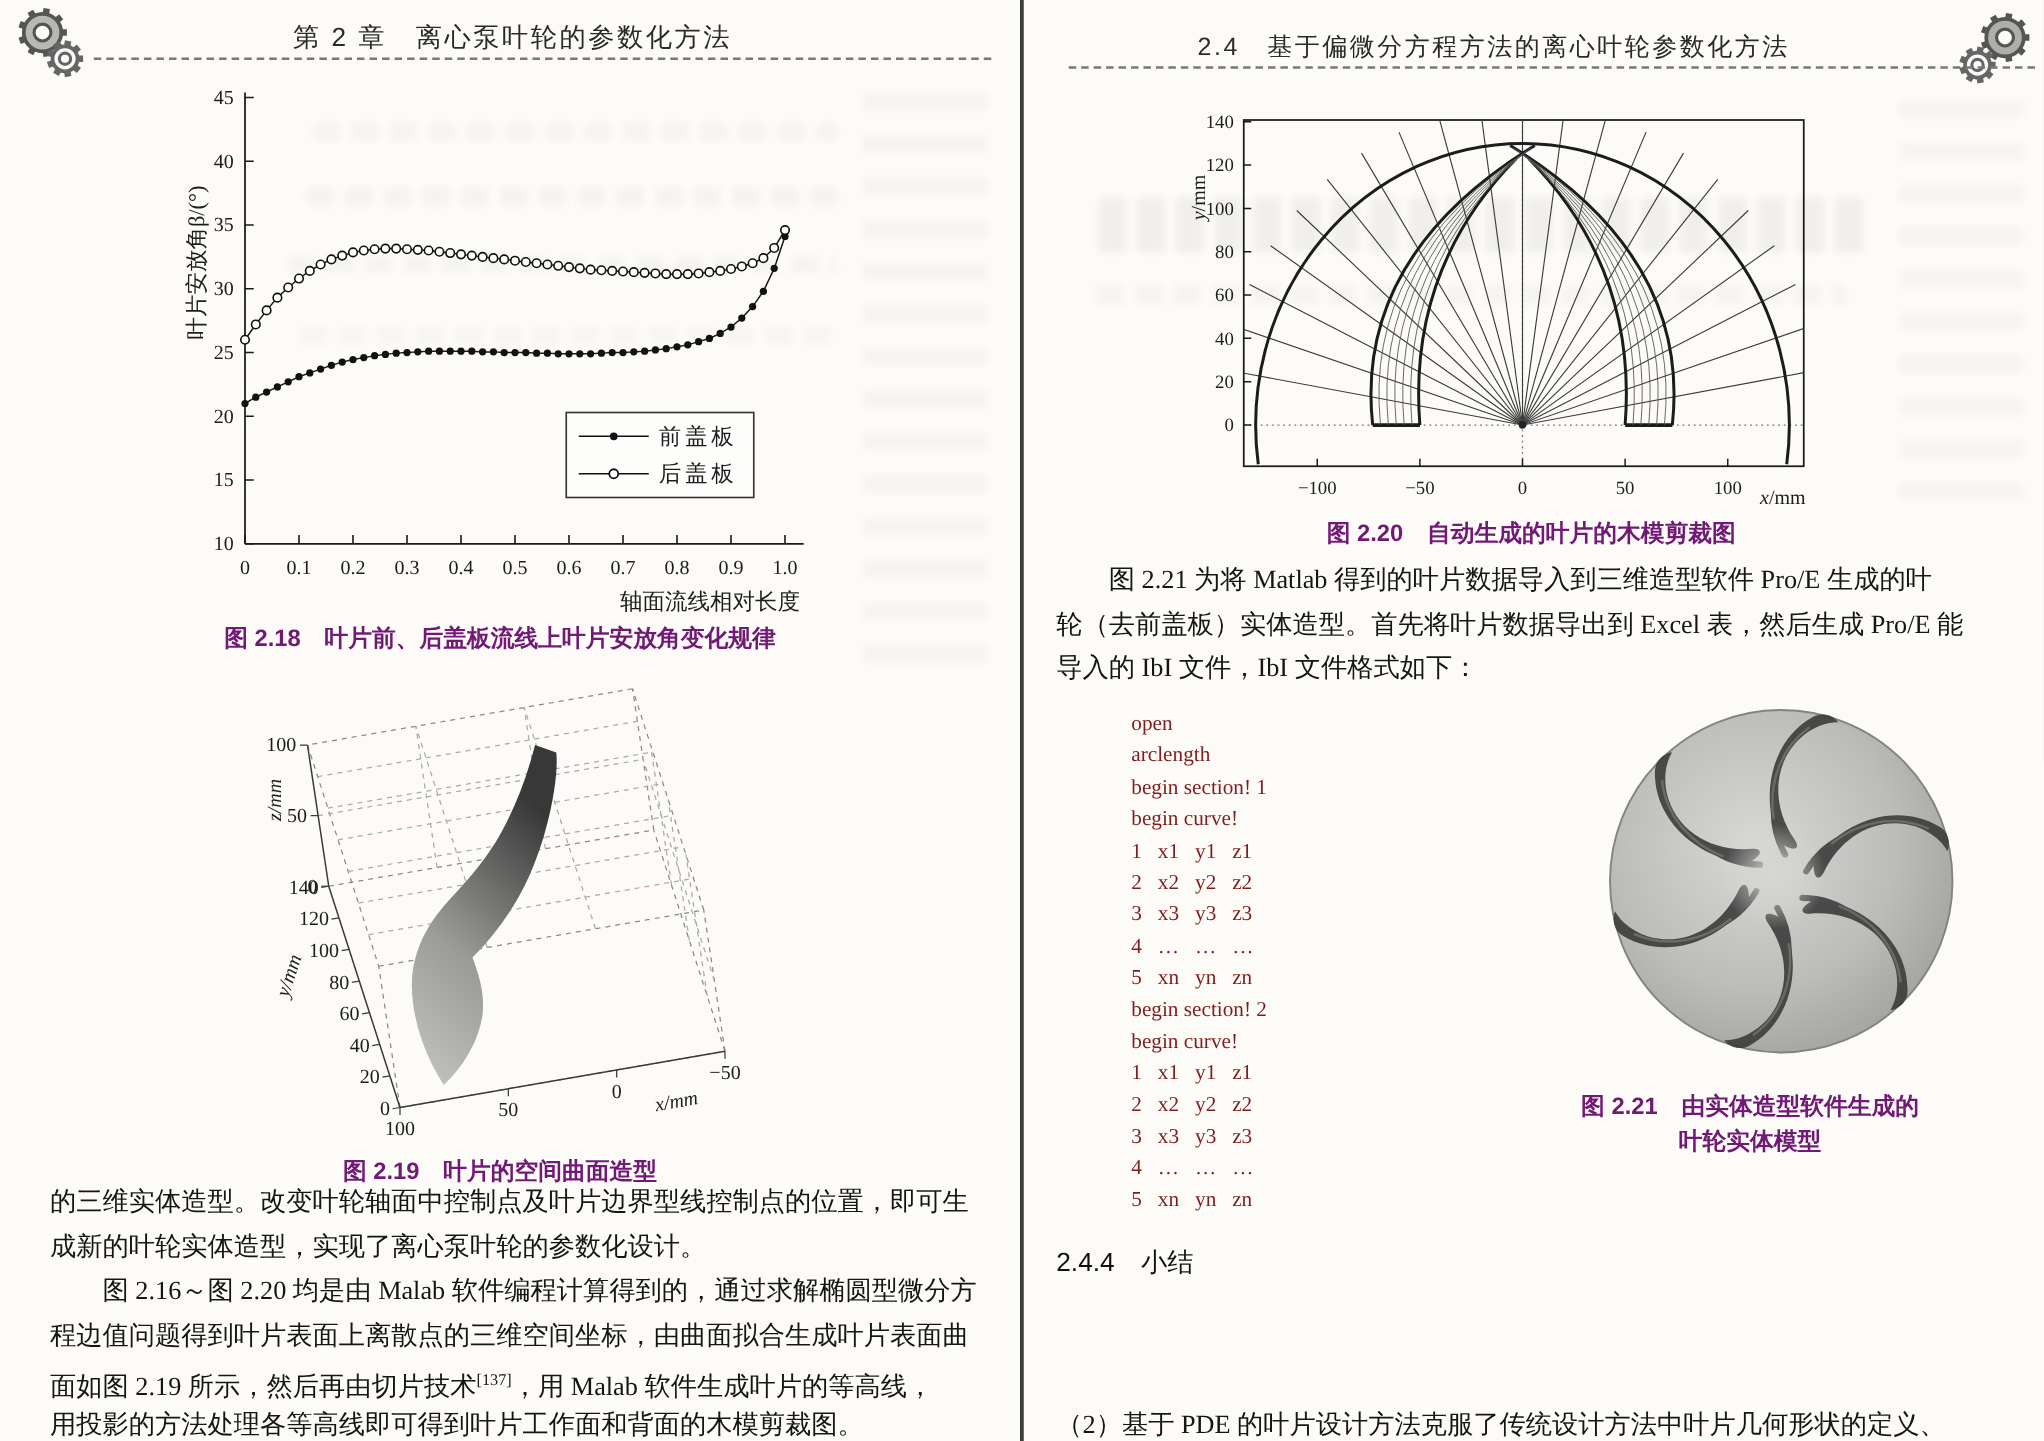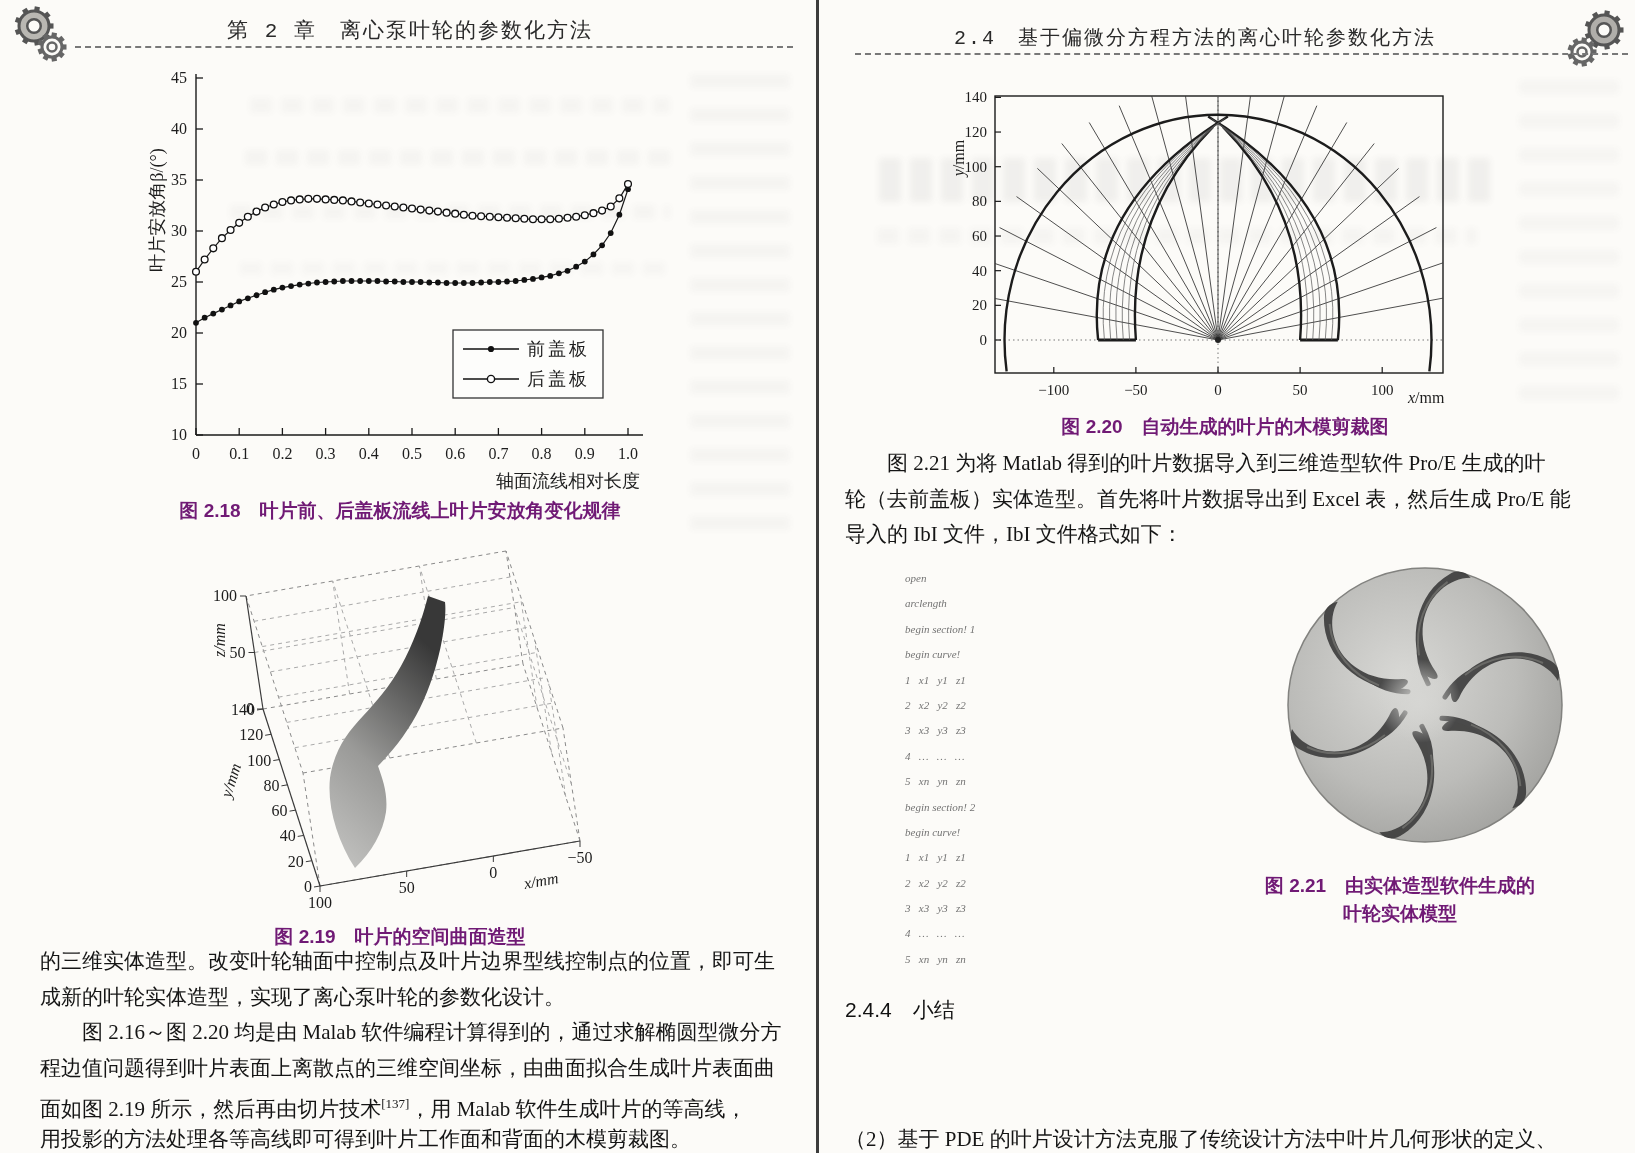--- a/index.html
+++ b/index.html
@@ -4,30 +4,30 @@
 <style>
   html,body{margin:0;padding:0;}
   body{width:1635px;height:1153px;position:relative;background:#e8e6e1;
        font-family:"Liberation Serif","DejaVu Serif",serif;color:#1d1d1d;overflow:hidden;}
   .book{position:absolute;left:0;top:0;width:1635px;height:1153px;background:#fcfbf8;}
   .page{position:absolute;top:0;height:1153px;}
   .page-left{left:0;width:816px;}
   .page-right{left:819px;width:816px;}
   .gutter{position:absolute;top:0;left:816px;width:3px;height:1153px;background:#3c3c3c;}
   .abs{position:absolute;}
-  .running-head{font-family:Liberation Mono, monospace;font-size:21px;
+  .running-head{font-family:Liberation Sans, sans-serif;font-size:21px;
        letter-spacing:2px;color:#2a2a2a;text-align:center;white-space:nowrap;}
   .rule{border-top:2px dashed #787878;height:0;}
   .caption{font-family:"Liberation Sans","DejaVu Sans",sans-serif;font-weight:600;
        font-size:19px;color:#701a75;text-align:center;white-space:nowrap;}
   .para{font-size:21px;color:#151515;}
   .para .line{white-space:nowrap;height:35.5px;line-height:35.5px;}
   .indent{padding-left:2em;}
   sup{font-size:13px;}
-  .code{font-size:11px;color:#737373;font-style:italic;}
+  .code{font-size:17px;color:#7f1d1d;}
   .code .cline{white-space:pre;height:25.4px;line-height:25.4px;}
   .heading{font-family:"Liberation Sans","DejaVu Sans",sans-serif;font-weight:normal;
        font-size:21px;color:#111;white-space:nowrap;}
   .ghost{filter:blur(3px);pointer-events:none;}
   .ghost-rows{background:repeating-linear-gradient(90deg,rgba(90,90,90,.55) 0 22px,transparent 22px 31px);}
   .ghost-col{background:repeating-linear-gradient(0deg,rgba(90,90,90,.5) 0 14px,transparent 14px 34px);}
   svg text{font-family:"Liberation Serif","DejaVu Serif",serif;}
 </style>
 </head>
 <body>

